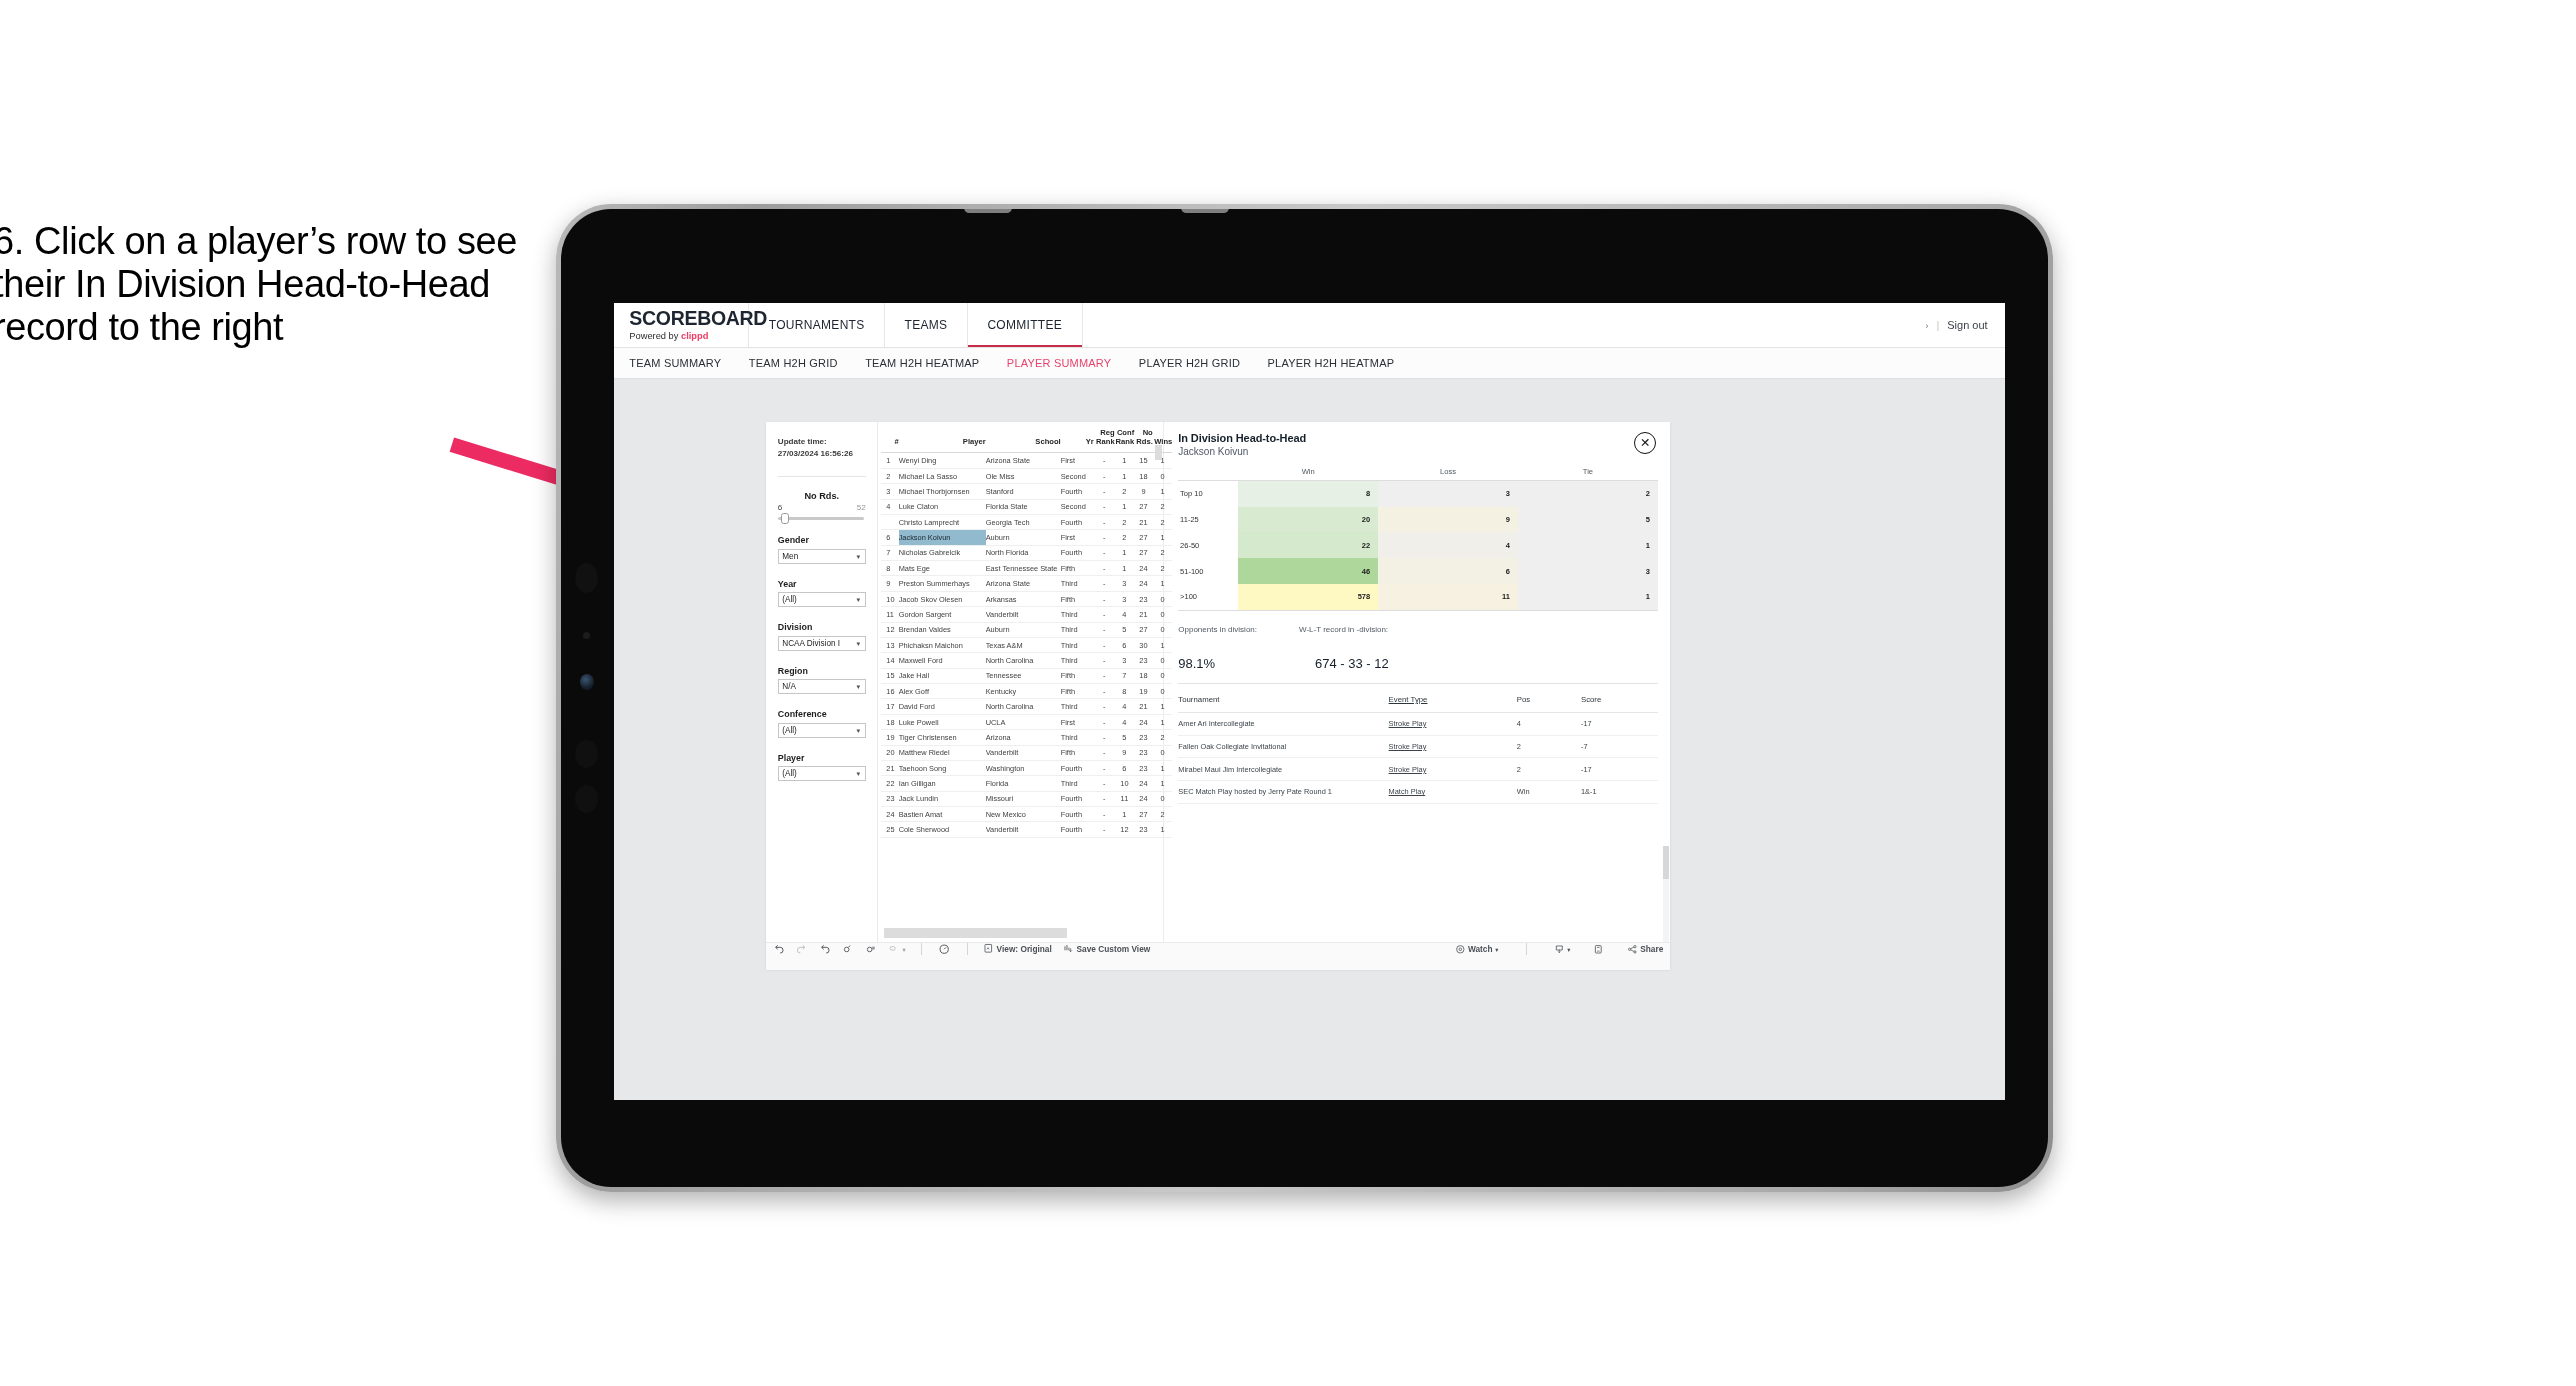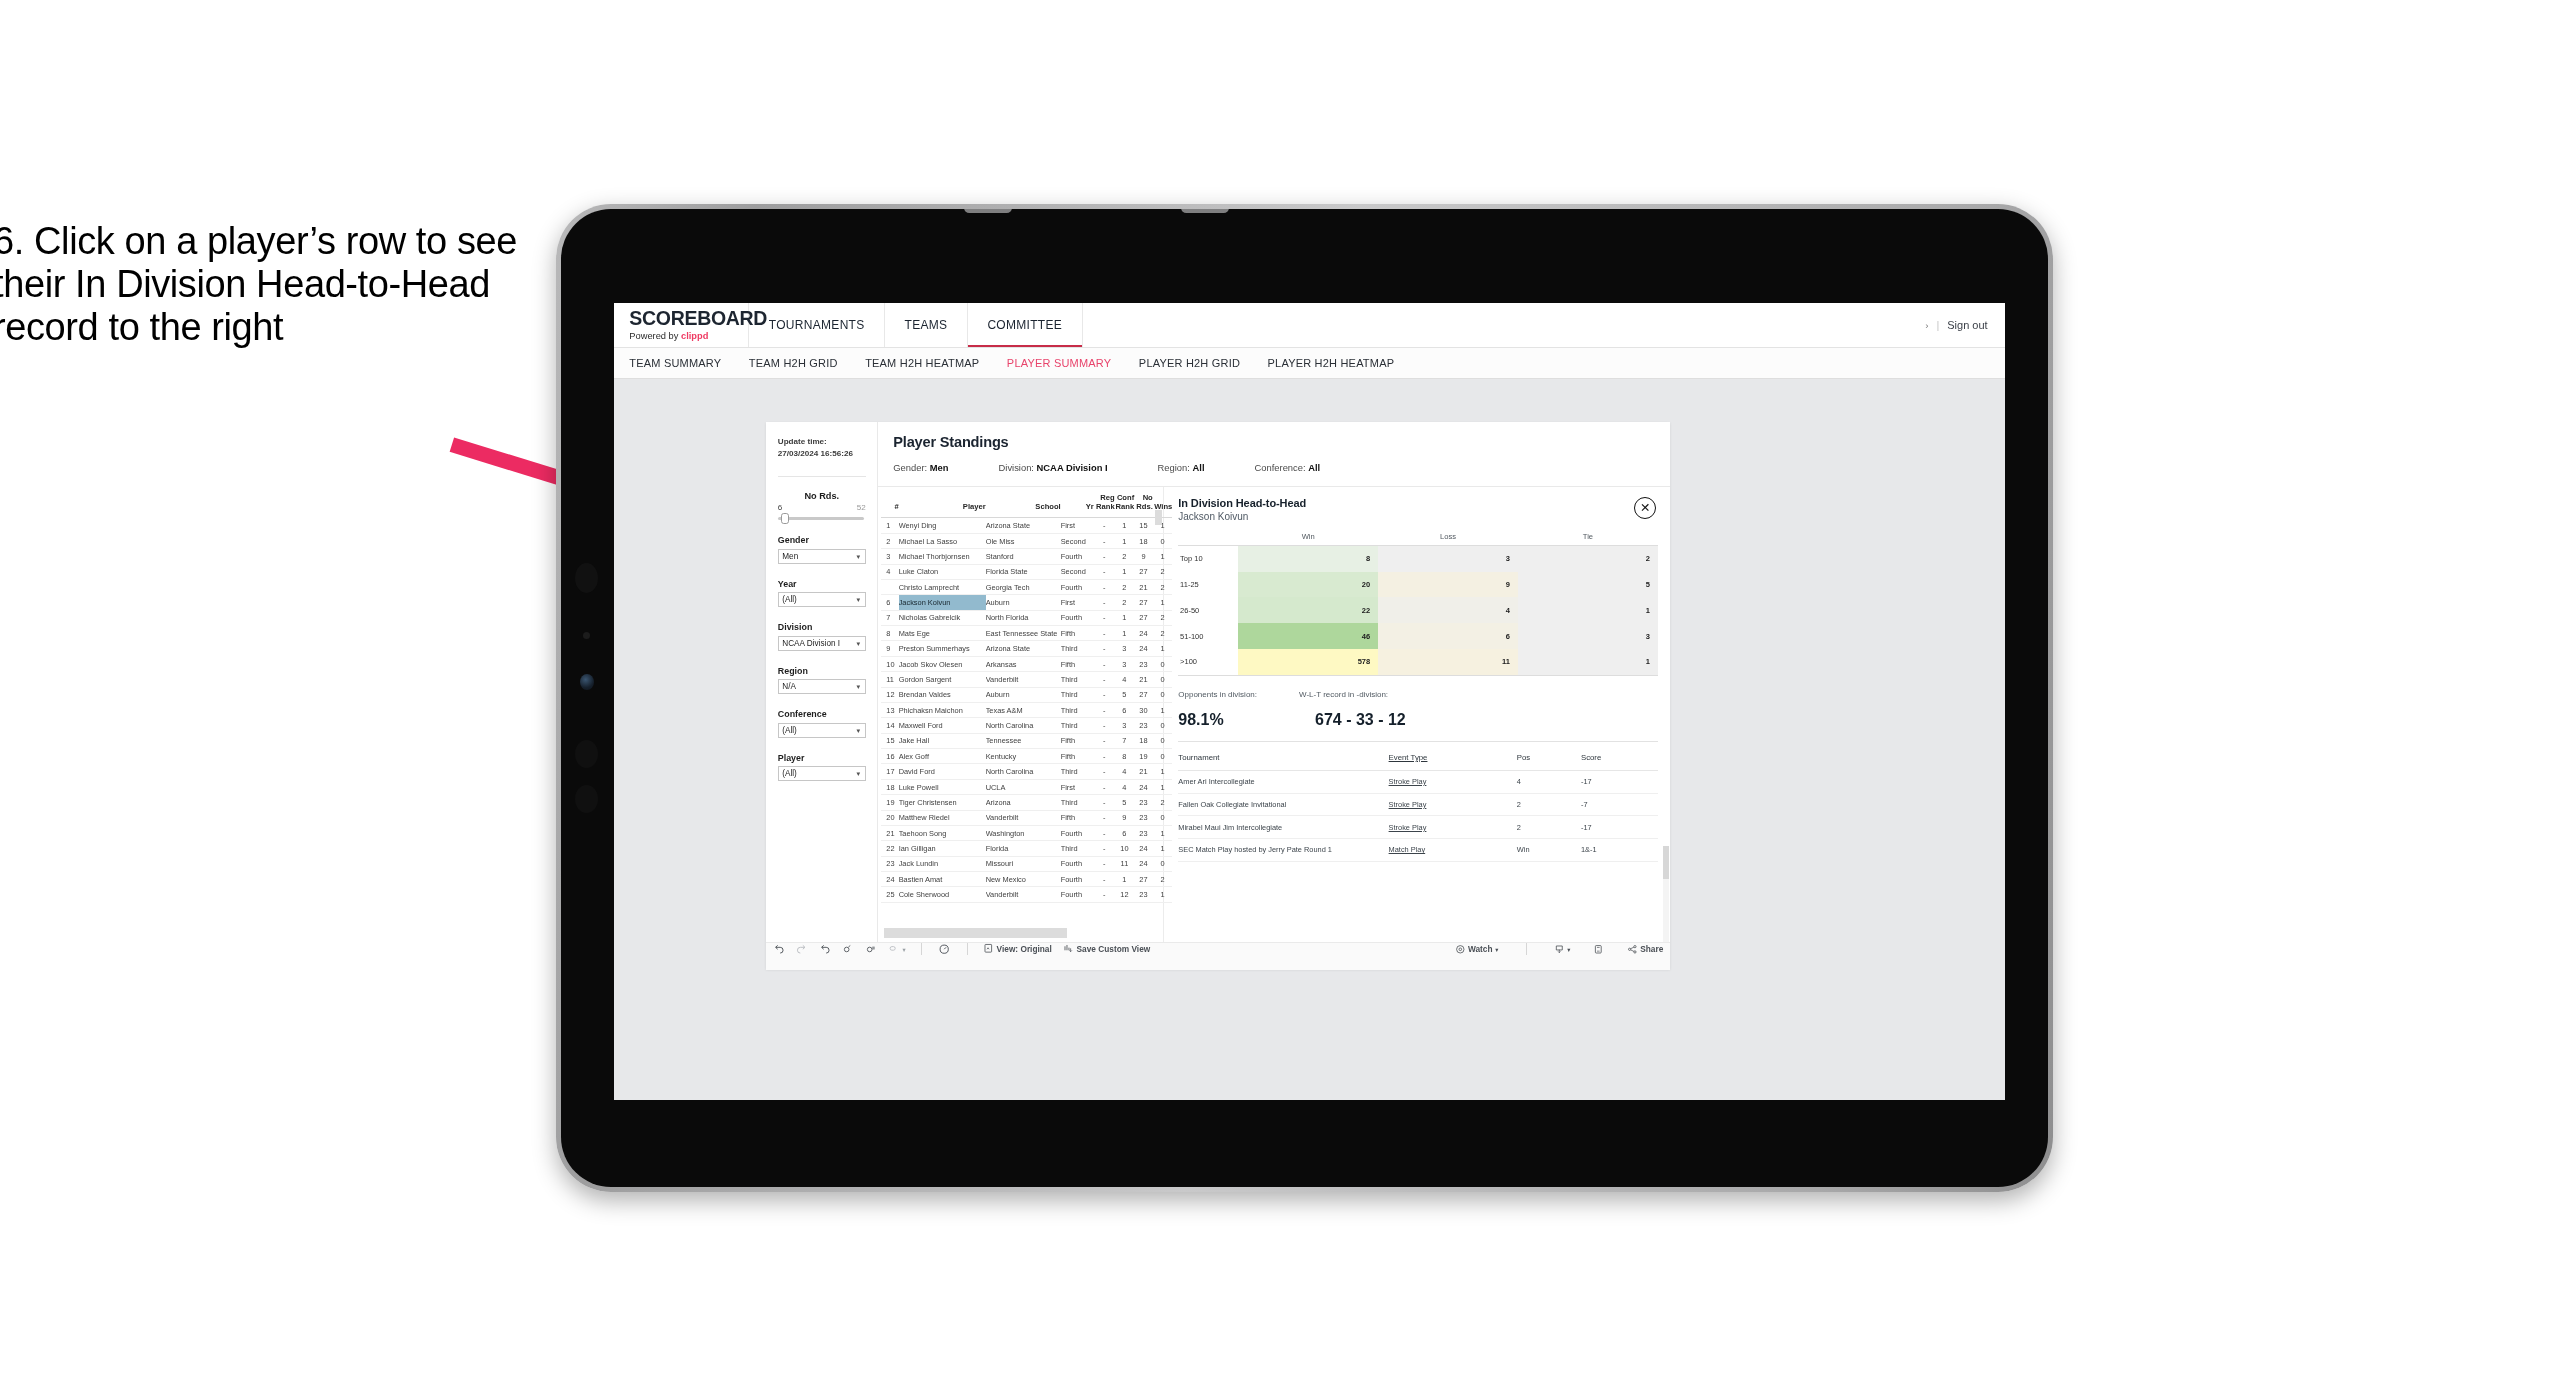--- a/index.html
+++ b/index.html
@@ -174,21 +174,21 @@
     padding-bottom: 3.5px; border-bottom: 0.9px solid #ddd;
   }
   table.h2h th.cat { border-bottom: 0.9px solid #ddd; }
   table.h2h td { font-size: 7.5px; color: #202020; text-align: right; padding: 8.4px 8px 8.4px 0; font-weight: 600; }
   table.h2h td.cat { text-align: left; font-weight: 400; color: #323232; padding-left: 1.8px; }
   table.h2h tr:last-child td { border-bottom: 0.9px solid #ddd; }
 
   #d-stats { display: flex; margin-top: 14px; }
   #d-stats .blk { }
   #d-stats .lbl { font-size: 8px; color: #515a62; }
-  #d-stats .val { font-size: 16px; font-weight: 700; color: #15202b; margin-top: 12px; }
+  #d-stats .val { font-size: 13px; font-weight: 400; color: #15202b; margin-top: 22px; }
   #d-stats .blk2 { margin-left: 42px; }
   #d-stats .blk2 .val { margin-left: 16px; }
   #d-hr { height: 0.9px; background: #e2e2e2; margin: 12.4px 0 0 0; }
 
   table.trn { width: 100%; border-collapse: collapse; table-layout: fixed; margin-top: 2.7px; }
   table.trn th { font-size: 7.8px; font-weight: 400; color: #2e363d; text-align: left; padding: 8px 0 8px 0; border-bottom: 0.9px solid #e6e6e6; }
   table.trn td { font-size: 7.4px; color: #3c444b; padding: 6.2px 3.5px 6.2px 0; border-bottom: 0.9px solid #efefef; line-height: 1.28; vertical-align: middle; }
   .t-name { width: 82px; } .t-type { width: 50px; text-decoration: underline; } .t-pos { width: 25px; } .t-score { width: 30px; }
   #trn-scroll { position: absolute; right: 0.9px; bottom: 0; width: 6.2px; height: 96px; }
   #trn-scroll .thumb { width: 6.2px; height: 33px; background: #d7d7d7; }
@@ -316,29 +316,20 @@
               <div class="fgroup">
                 <div class="flabel">Player</div>
                 <div class="fselect">
                   <span>(All)</span>
                   <span class="car">▼</span>
                 </div>
               </div>
             </div>
 
             <div id="main">
-              <div id="viz-head">
-                <div id="viz-title">Player Standings</div>
-                <div id="viz-filters">
-                  <div><span>Gender:</span> <b>Men</b></div>
-                  <div><span>Division:</span> <b>NCAA Division I</b></div>
-                  <div><span>Region:</span> <b>All</b></div>
-                  <div><span>Conference:</span> <b>All</b></div>
-                </div>
-              </div>
 
               <div id="panes">
 
                 <div id="tablewrap">
                   <table class="std">
                     <thead>
                         <tr>
                       <th class="c-num"><span>#</span></th>
                       <th class="c-play"><span>Player</span></th>
                       <th class="c-sch"><span>School</span></th>

